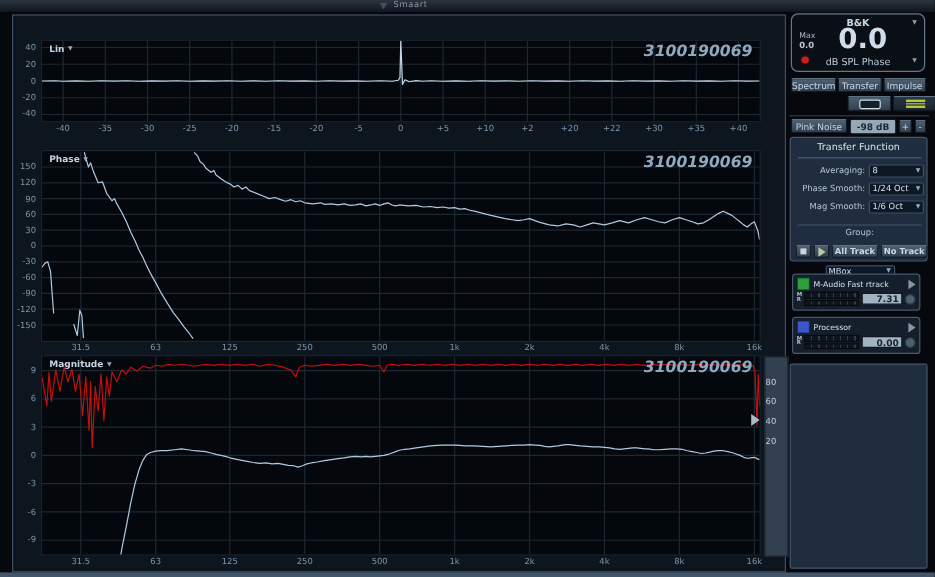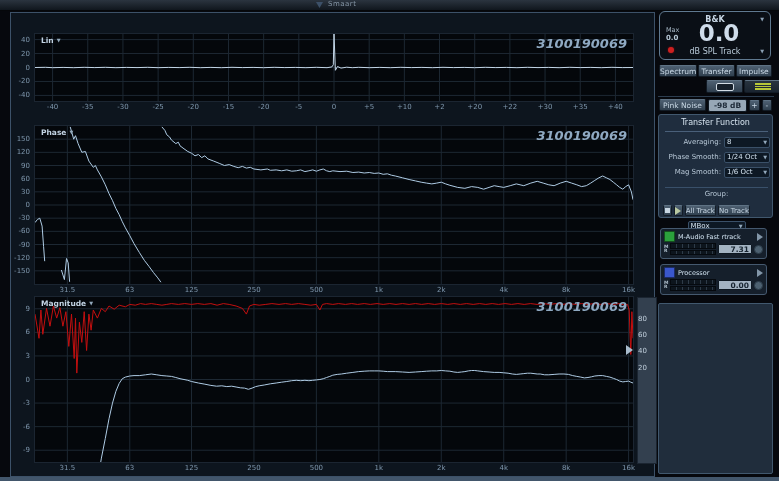--- a/index.html
+++ b/index.html
@@ -60,21 +60,21 @@
             background:#1f2d3e;border:1px solid #41586e;border-radius:3px;}
   .tf-title{position:absolute;left:0;top:3px;width:100%;text-align:center;font-size:8px;color:#d5e2ee;}
   .tf-underline{position:absolute;left:6px;top:16px;width:103px;height:1px;background:#4a607a;}
   .tf-row{position:absolute;left:4px;width:107px;height:12px;display:flex;align-items:center;gap:3px;}
   .tf-label{flex:1;text-align:right;font-size:7px;color:#b6c6d5;}
   .select{width:46px;height:11px;box-sizing:border-box;background:#0d1824;border:1px solid #3a5068;border-radius:2px;
           display:flex;align-items:center;justify-content:space-between;padding:0 2px;font-size:7px;color:#d3e2ef;}
   .select .dd-arrow{font-size:5px;}
   .tf-divider{position:absolute;left:6px;top:72px;width:103px;height:1px;background:#39506a;}
   .wrench-btn{width:13px;height:12px;}
-  .transport-row{position:absolute;left:4px;top:89px;width:87px;height:12px;display:flex;gap:2px;align-items:flex-end;}
+  .transport-row{position:absolute;left:4px;top:89px;width:110px;height:12px;display:flex;gap:2px;align-items:flex-start;font-weight:bold;}
   .t-btn{width:13px;height:11px;}
   .stop-glyph{width:5px;height:5px;background:#c8d6e2;}
   .play-glyph{width:0;height:0;border-left:6px solid #b9c9a2;border-top:4px solid transparent;border-bottom:4px solid transparent;}
   .t-text{flex:1;height:11px;font-size:7px;}
   
   .track{position:absolute;left:660px;width:107px;height:31px;box-sizing:border-box;
          background:#151f2b;border:1px solid #45596f;border-radius:3px;}
   .track-head{display:flex;align-items:center;gap:3px;padding:2px 3px 1px 3px;}
   .swatch{width:9px;height:9px;border-radius:1px;border:1px solid rgba(0,0,0,.5);}
   .track-name{flex:1;font-size:6.5px;color:#cfe0ee;white-space:nowrap;overflow:hidden;}
@@ -276,21 +276,21 @@
 
 </div>
 
 <div class="bk-box">
   <div class="bk-device">B&amp;K</div>
   <span class="bk-dd" style="top:4px;">▼</span>
   <div class="bk-max-label">Max</div>
   <div class="bk-max-value">0.0</div>
   <div class="bk-value">0.0</div>
   <div class="bk-dot"></div>
-  <div class="bk-mode">dB SPL Track</div>
+  <div class="bk-mode">dB SPL Phase</div>
   <span class="bk-dd" style="bottom:5px;">▼</span>
 </div>
 
 <div class="mode-row">
   <div class="btn">Spectrum</div>
   <div class="btn">Transfer</div>
   <div class="btn">Impulse</div>
 </div>
 
 <div class="iconbtn-row">

